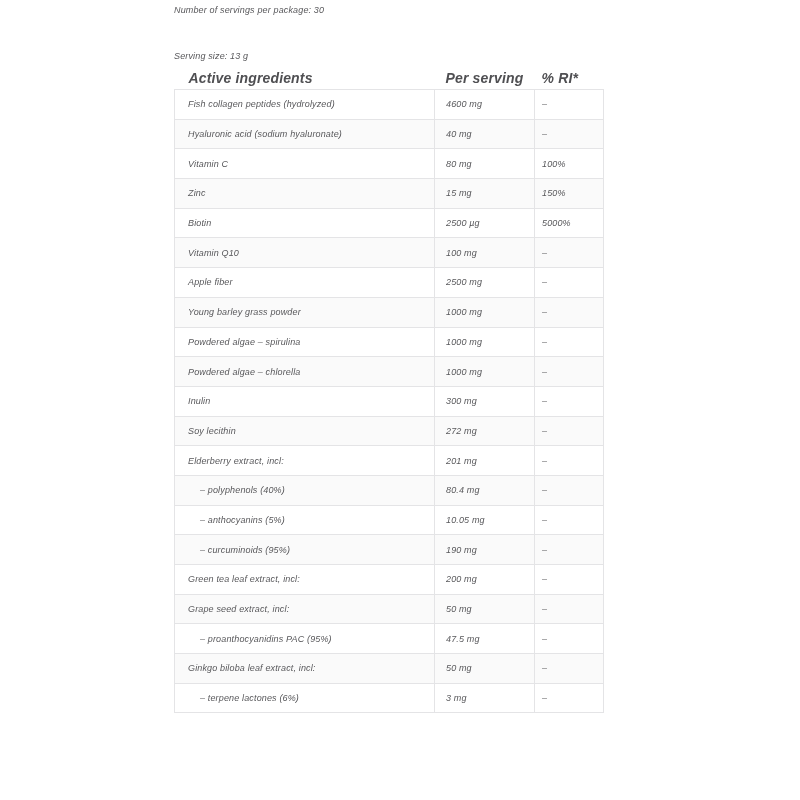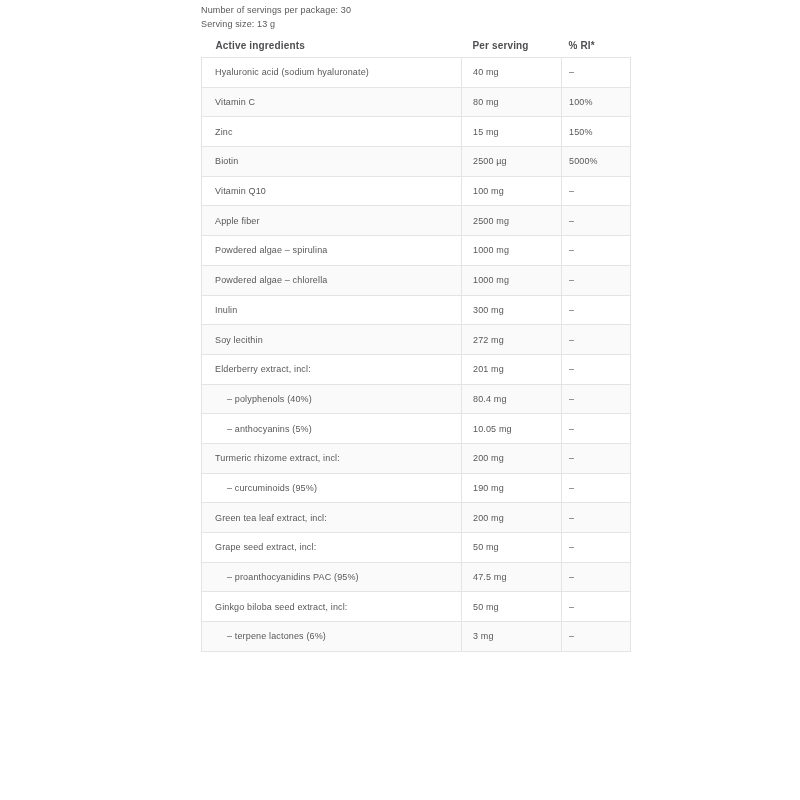--- a/index.html
+++ b/index.html
@@ -6,41 +6,43 @@
     margin: 0;
     padding: 0;
     width: 800px;
     height: 800px;
     background: #ffffff;
     overflow: hidden;
     font-family: "Liberation Sans", sans-serif;
   }
   .panel {
     position: absolute;
-    left: 201px;
+    left: 174px;
     top: 0;
     width: 429px;
+    font-style: italic;
   }
   .meta {
     font-size: 9px;
     line-height: 14px;
     letter-spacing: 0.15px;
     color: #58585b;
+    margin-top: 32px;
   }
   .meta.first { margin-top: 3px; }
 
   table.facts {
     margin-top: 3px;
     width: 429px;
     border-collapse: collapse;
     table-layout: fixed;
   }
   table.facts th {
     height: 23px;
-    font-size: 10px;
+    font-size: 14px;
     font-weight: bold;
     letter-spacing: 0.15px;
     color: #4f4f52;
     text-align: left;
     vertical-align: middle;
     border: none;
     padding: 0;
   }
   table.facts th.c1 { padding-left: 14px; }
   table.facts th.c2 { padding-left: 11px; }
@@ -79,20 +81,25 @@
     </colgroup>
     <thead>
       <tr>
         <th class="c1">Active ingredients</th>
         <th class="c2">Per serving</th>
         <th class="c3">% RI*</th>
       </tr>
     </thead>
     <tbody id="rows-body">
         <tr>
+          <td>Fish collagen peptides (hydrolyzed)</td>
+          <td>4600 mg</td>
+          <td>–</td>
+        </tr>
+        <tr>
           <td>Hyaluronic acid (sodium hyaluronate)</td>
           <td>40 mg</td>
           <td>–</td>
         </tr>
         <tr>
           <td>Vitamin C</td>
           <td>80 mg</td>
           <td>100%</td>
         </tr>
         <tr>
@@ -106,20 +113,25 @@
           <td>5000%</td>
         </tr>
         <tr>
           <td>Vitamin Q10</td>
           <td>100 mg</td>
           <td>–</td>
         </tr>
         <tr>
           <td>Apple fiber</td>
           <td>2500 mg</td>
+          <td>–</td>
+        </tr>
+        <tr>
+          <td>Young barley grass powder</td>
+          <td>1000 mg</td>
           <td>–</td>
         </tr>
         <tr>
           <td>Powdered algae – spirulina</td>
           <td>1000 mg</td>
           <td>–</td>
         </tr>
         <tr>
           <td>Powdered algae – chlorella</td>
           <td>1000 mg</td>
@@ -143,25 +155,20 @@
         <tr class="sub">
           <td>– polyphenols (40%)</td>
           <td>80.4 mg</td>
           <td>–</td>
         </tr>
         <tr class="sub">
           <td>– anthocyanins (5%)</td>
           <td>10.05 mg</td>
           <td>–</td>
         </tr>
-        <tr>
-          <td>Turmeric rhizome extract, incl:</td>
-          <td>200 mg</td>
-          <td>–</td>
-        </tr>
         <tr class="sub">
           <td>– curcuminoids (95%)</td>
           <td>190 mg</td>
           <td>–</td>
         </tr>
         <tr>
           <td>Green tea leaf extract, incl:</td>
           <td>200 mg</td>
           <td>–</td>
         </tr>
@@ -169,21 +176,21 @@
           <td>Grape seed extract, incl:</td>
           <td>50 mg</td>
           <td>–</td>
         </tr>
         <tr class="sub">
           <td>– proanthocyanidins PAC (95%)</td>
           <td>47.5 mg</td>
           <td>–</td>
         </tr>
         <tr>
-          <td>Ginkgo biloba seed extract, incl:</td>
+          <td>Ginkgo biloba leaf extract, incl:</td>
           <td>50 mg</td>
           <td>–</td>
         </tr>
         <tr class="sub">
           <td>– terpene lactones (6%)</td>
           <td>3 mg</td>
           <td>–</td>
         </tr>
       </tbody>
   </table>

